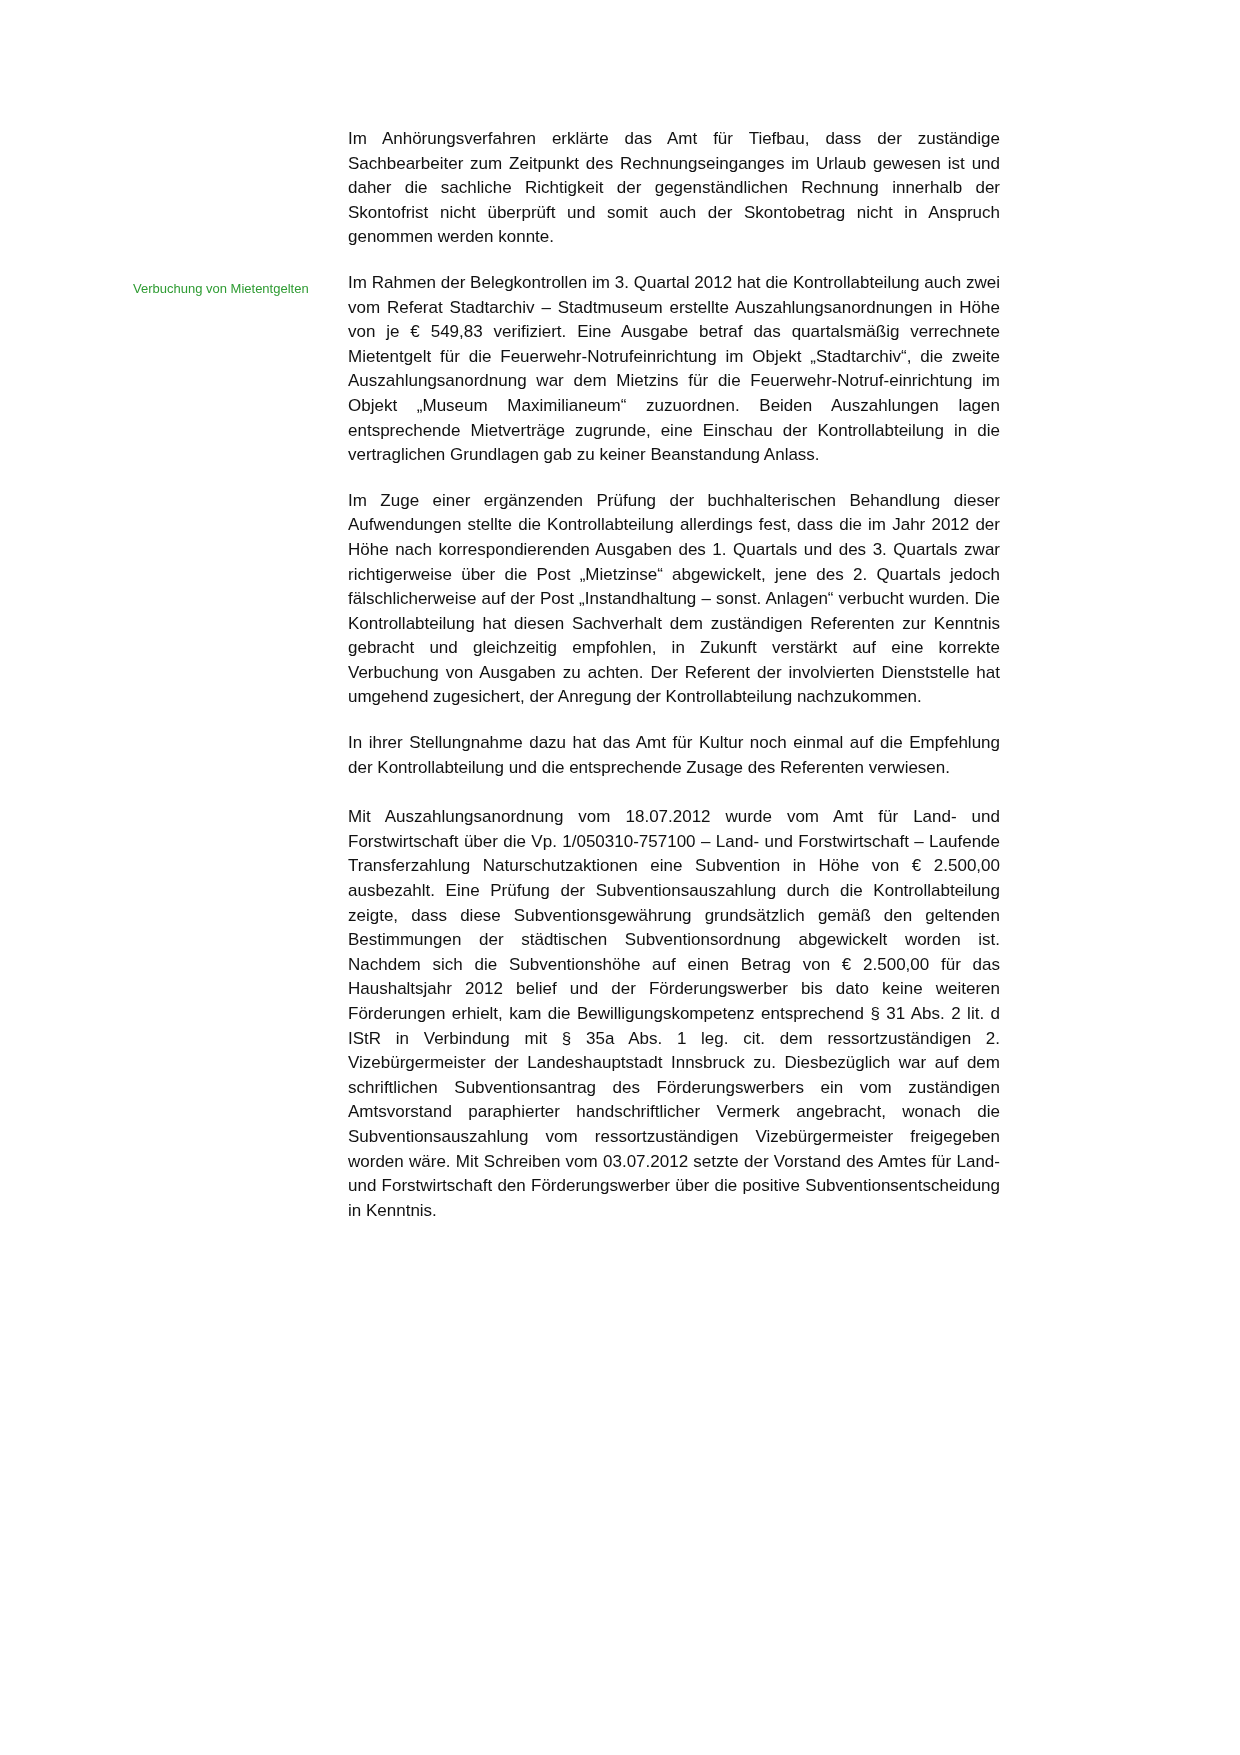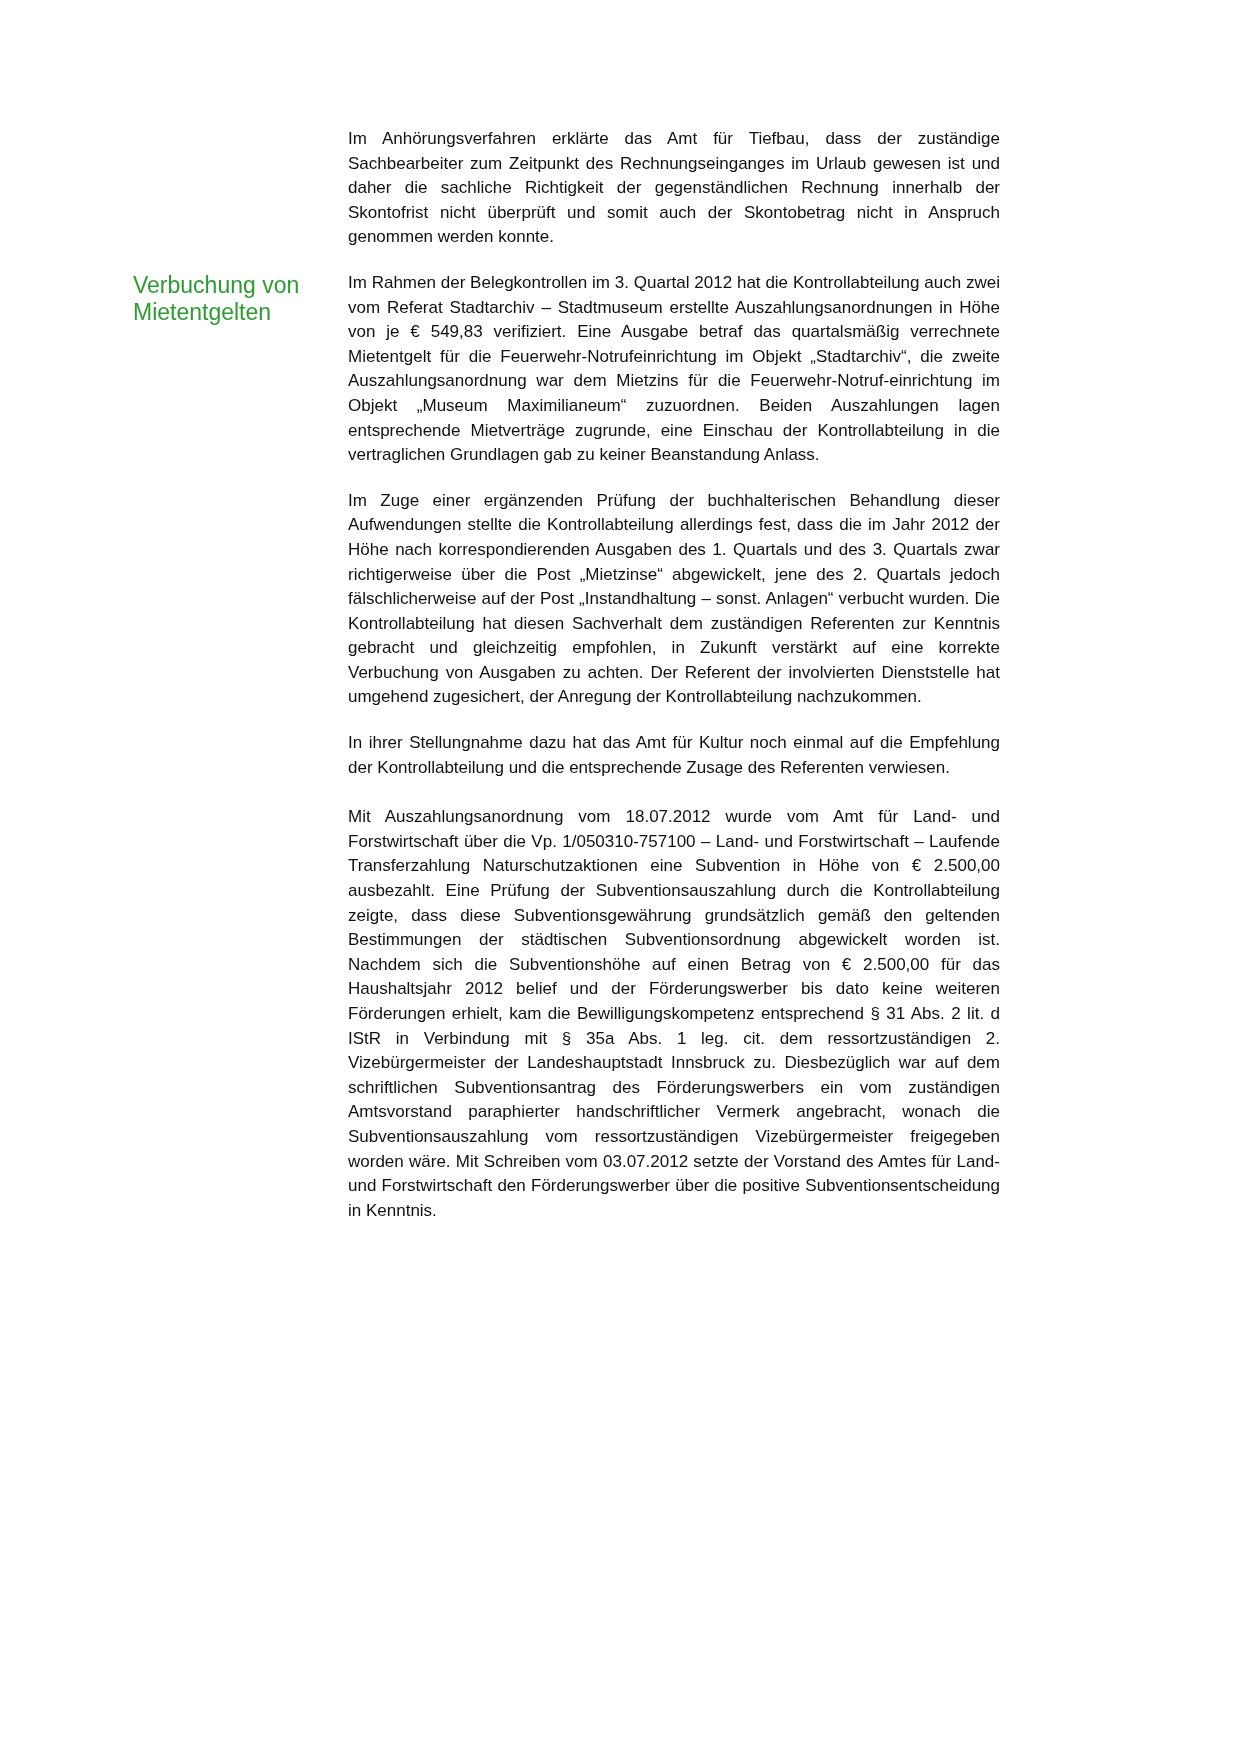--- a/index.html
+++ b/index.html
@@ -25,22 +25,22 @@
   .section {
     position: relative;
     margin: 0;
   }
   .margin-label {
     position: absolute;
     top: 1px;
     left: -215px;
     width: 200px;
     color: var(--accent, #2e9b32);
-    font-size: 23px;
-    line-height: 27px;
+    font-size: 13px;
+    line-height: 34px;
     text-align: left;
   }
   .para {
     margin: 0 0 21px 0;
     font-size: 17px;
     line-height: 24.6px;
     text-align: justify;
     text-justify: inter-word;
     hyphens: auto;
     -webkit-hyphens: auto;

